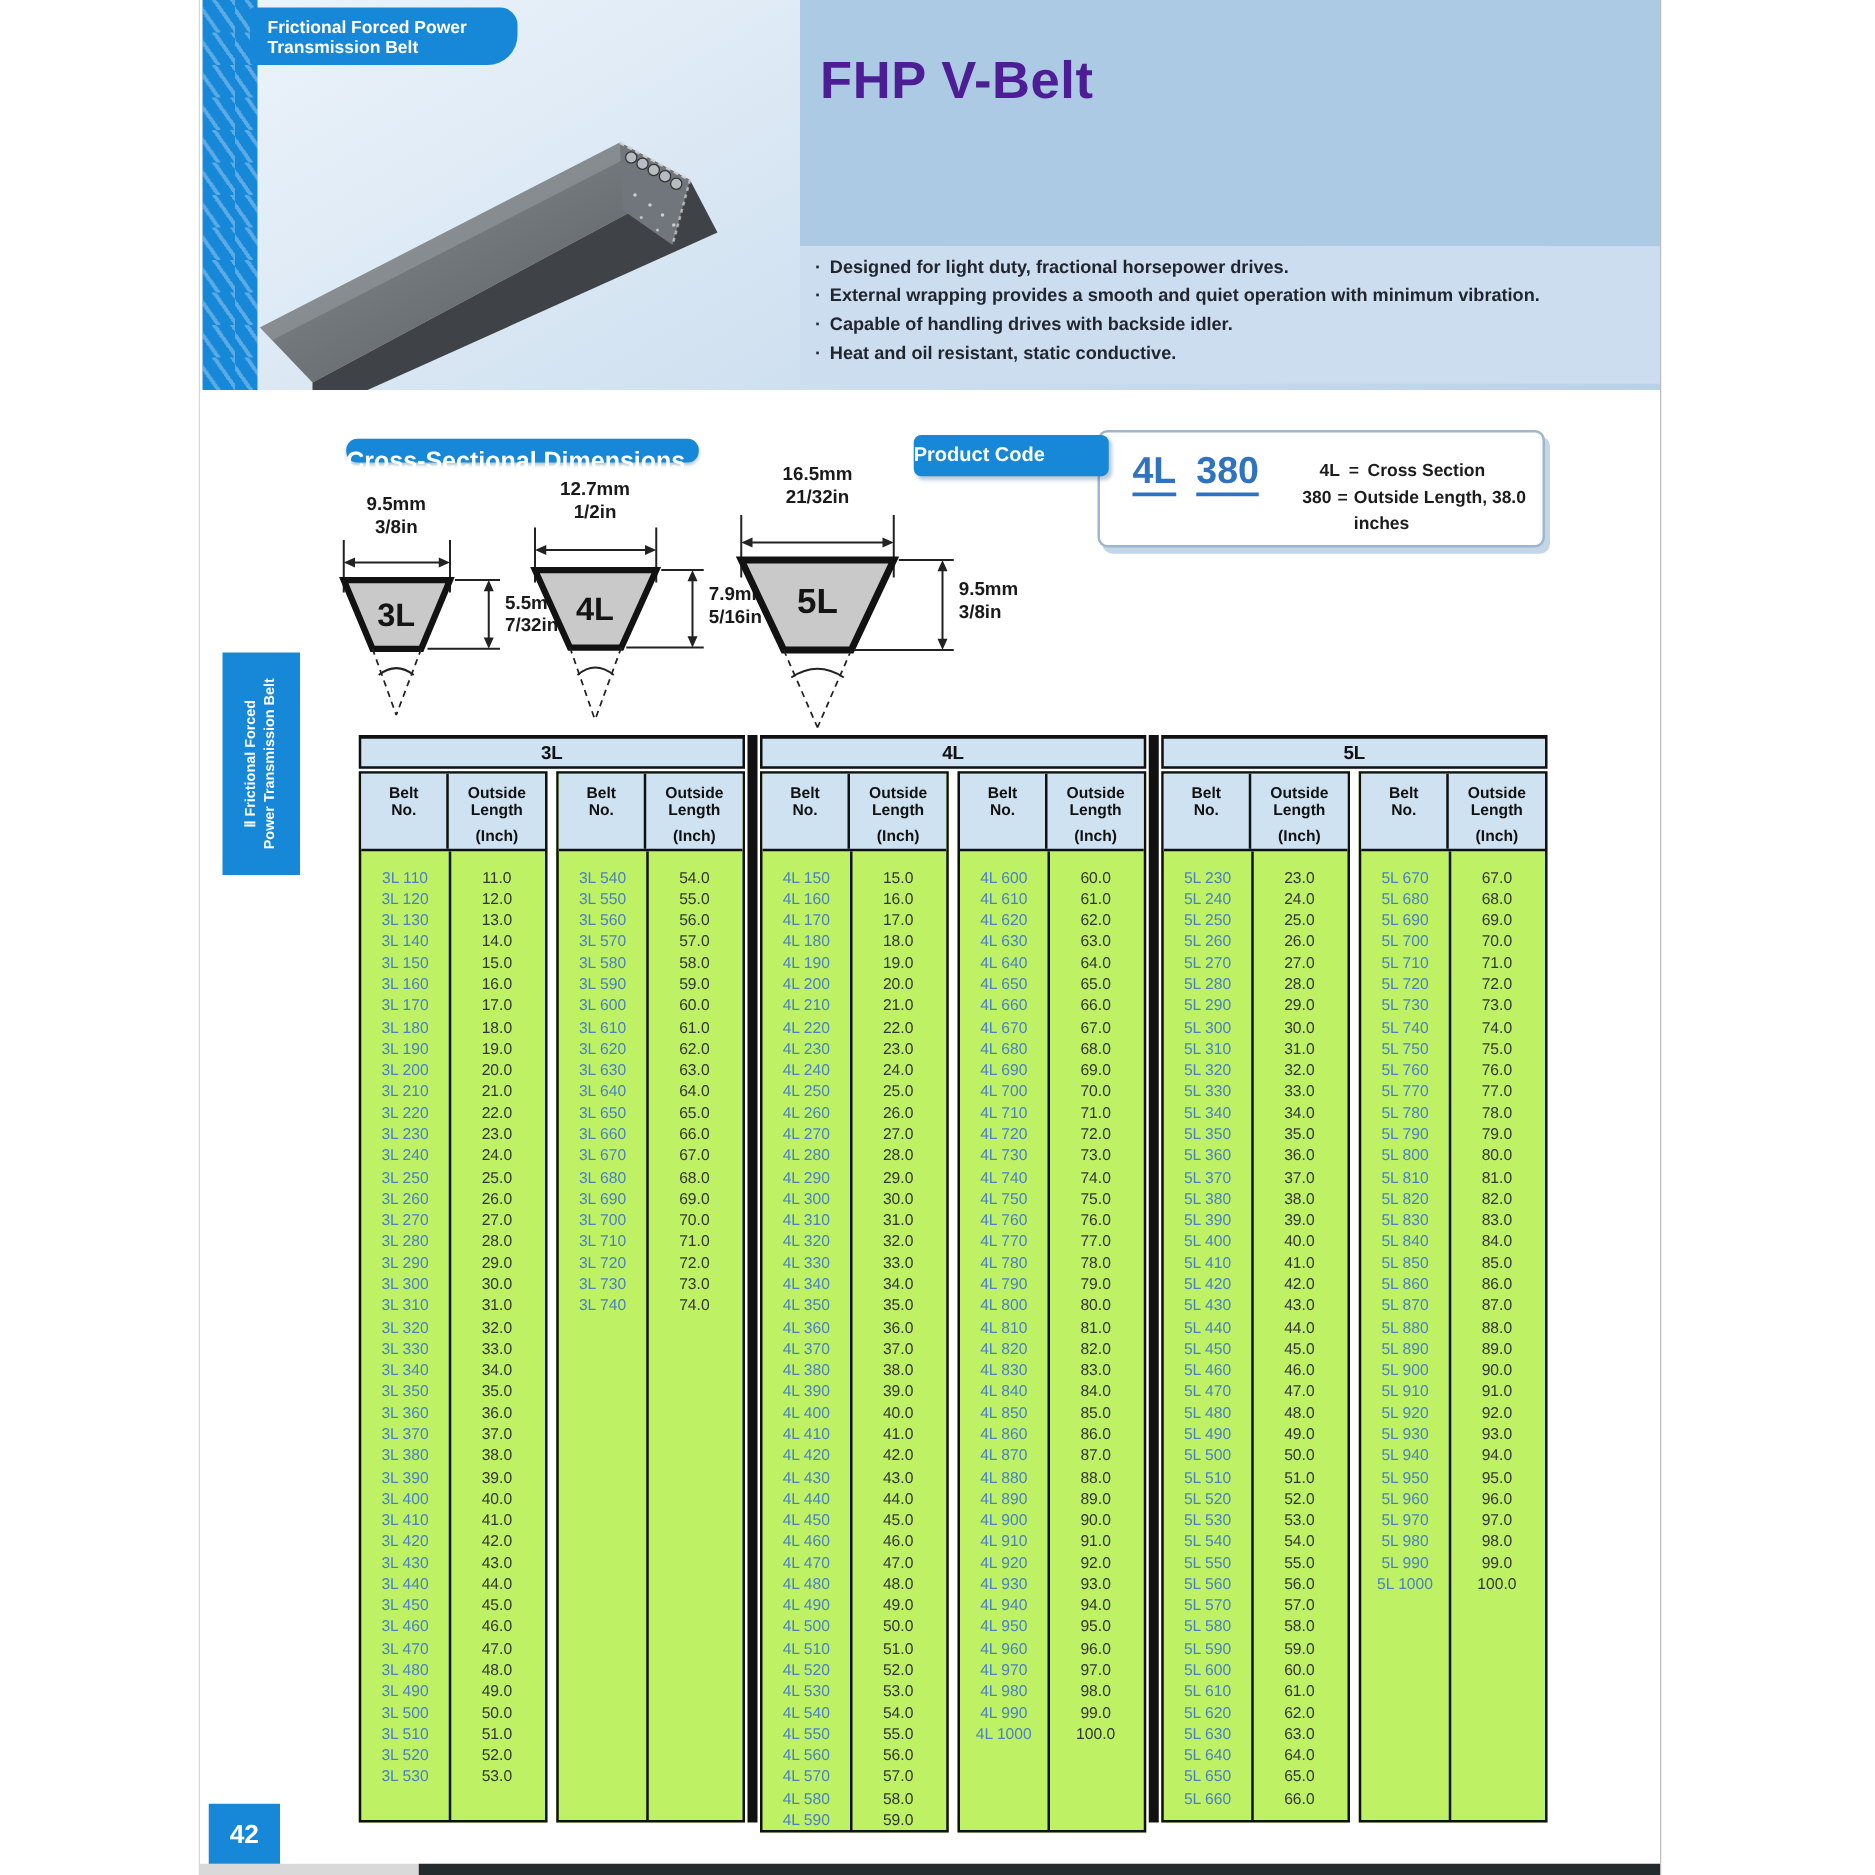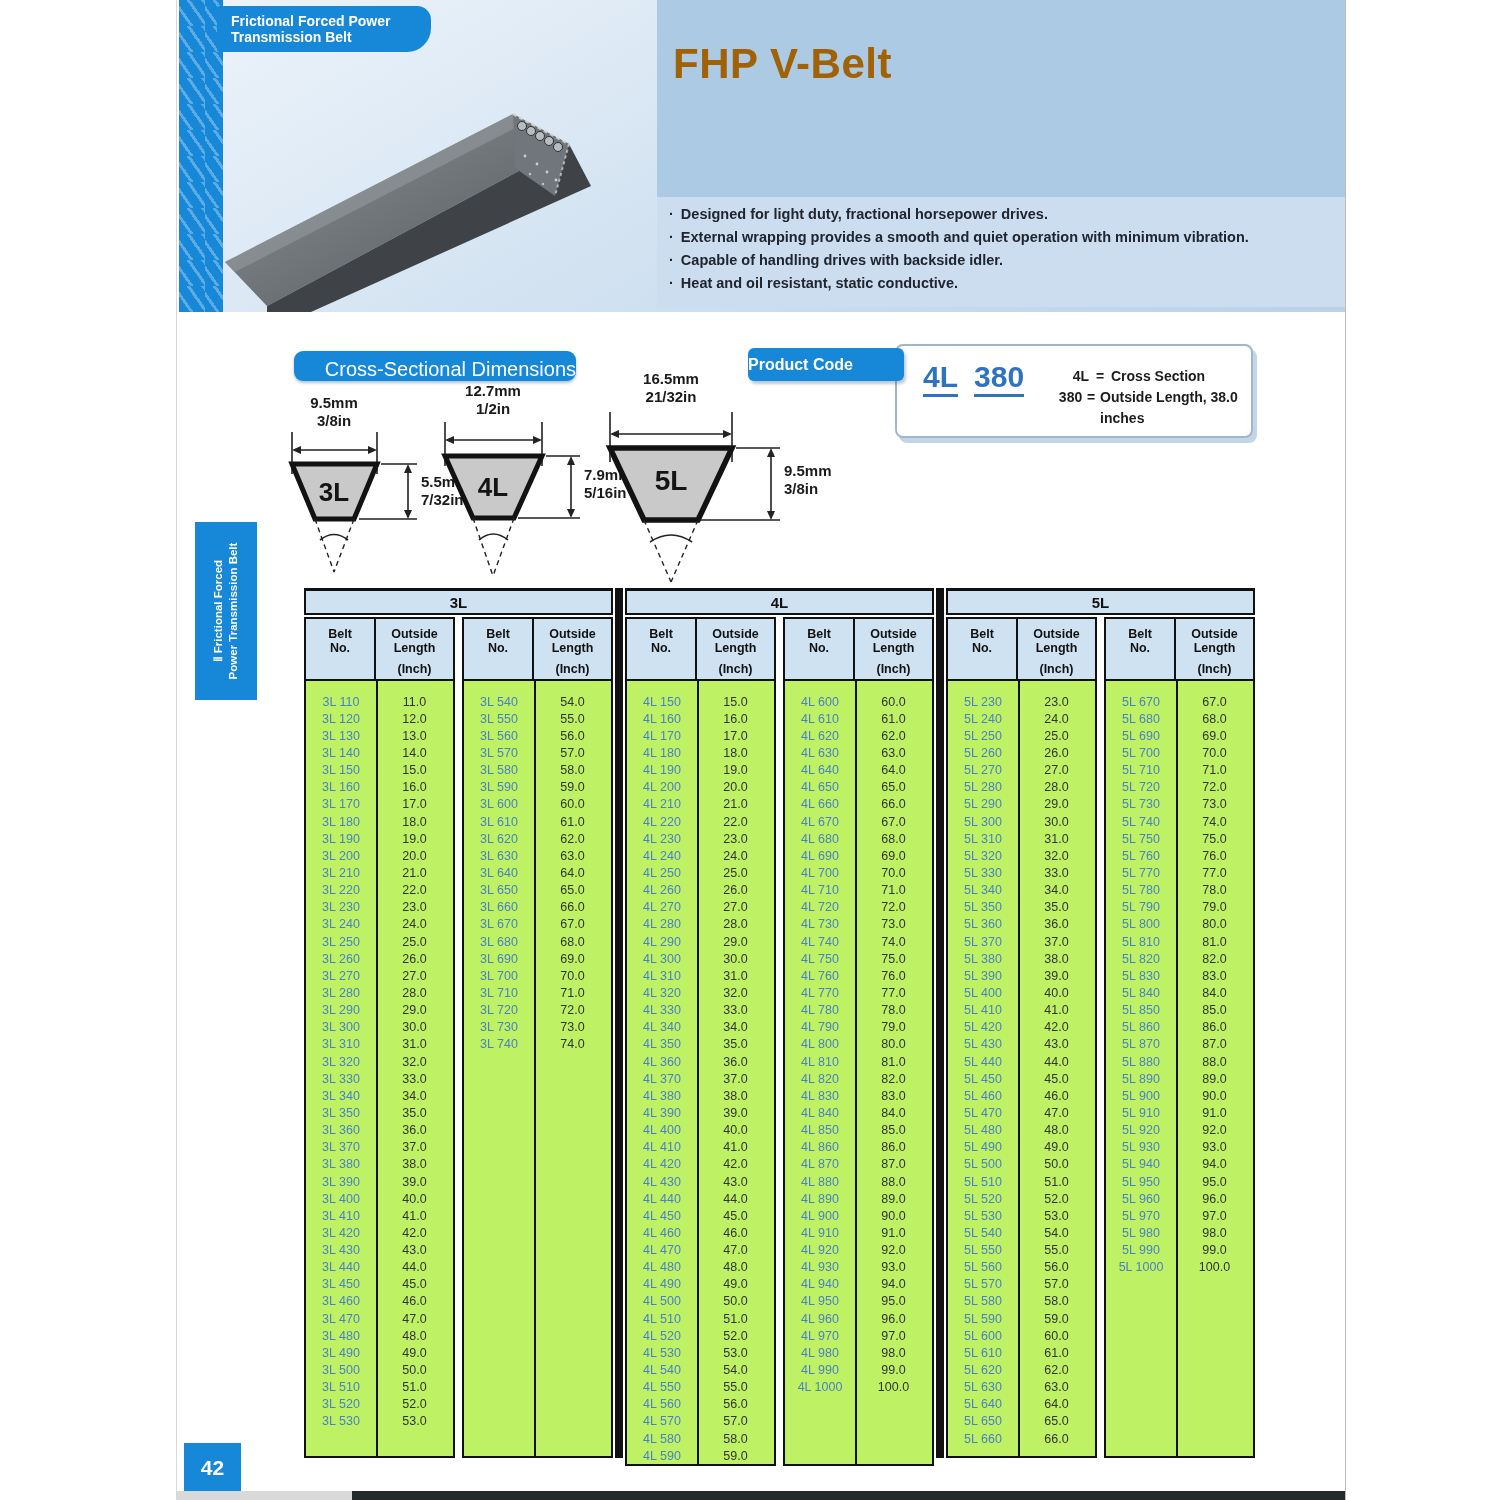--- a/index.html
+++ b/index.html
@@ -1,40 +1,40 @@
 <!DOCTYPE html>
 <html><head>
 <meta charset="utf-8">
 <style>
   * { margin:0; padding:0; box-sizing:border-box; }
   html,body { width:1500px; height:1500px; background:#ffffff; font-family:"Liberation Sans", sans-serif; }
-  .page { position:absolute; left:176px; top:0; width:1170px; height:1500px; background:#fff;
+  .page { position:absolute; left:159px; top:0; width:1170px; height:1500px; background:#fff;
           border-left:1px solid #d8d8d8; border-right:1px solid #bdbdbd; overflow:hidden; }
 
   
   .banner { position:absolute; left:46px; top:0; width:1124px; height:312px;
             background:linear-gradient(150deg,#ecf3fa 0%,#d5e4f2 45%,#b9d1e8 100%); }
   .banner-right-top { position:absolute; left:434px; top:0; width:690px; height:197px; background:#adcae4; }
   .banner-bullets  { position:absolute; left:434px; top:197px; width:690px; height:110px; background:#cdddf0; }
   .hatch-strip { position:absolute; left:2px; top:0; width:44px; height:312px;
                  background:#1787d8;
                  background-image:repeating-linear-gradient(55deg, rgba(255,255,255,0.0) 0 9px, rgba(255,255,255,0.30) 9px 12px);
                  background-size:26px 26px; background-repeat:repeat; }
   .top-band { position:absolute; left:40px; top:6px; width:214px; height:46px; background:#1787d8;
               color:#fff; font-weight:bold; font-size:14px; line-height:16px; padding:7px 0 0 14px;
               border-radius:3px 14px 24px 3px; z-index:5; }
-  .page-title { position:absolute; left:496px; top:40px; font-size:42px; font-weight:bold; color:#a16207; letter-spacing:0.5px; z-index:2; }
+  .page-title { position:absolute; left:496px; top:40px; font-size:42px; font-weight:bold; color:#4c1d95; letter-spacing:0.5px; z-index:2; }
   .bullets { position:absolute; left:492px; top:203px; z-index:2; list-style:none; }
   .bullets li { font-size:14.5px; font-weight:bold; color:#20252e; line-height:23px; }
   .bullets .dot { margin-right:7px; }
   .belt-photo { position:absolute; left:48px; top:56px; z-index:2; }
 
   
-  .cs-label { position:absolute; left:117px; top:351px; width:282px; height:30px; background:#1787d8;
-              border-radius:9px; color:#fff; font-size:20px; font-weight:normal; text-align:right;
+  .cs-label { position:absolute; left:117px; top:351px; width:282px; height:19px; background:#1787d8;
+              border-radius:9px; color:#fff; font-size:20px; font-weight:bold; text-align:left;
               line-height:36px; box-shadow:0 2px 3px rgba(25,80,130,0.35); z-index:3; }
   .pc-label { position:absolute; left:571px; top:348px; width:156px; height:33px; background:#1787d8;
               border-radius:6px; color:#fff; font-size:16px; font-weight:bold; text-align:left;
               line-height:33px; z-index:4; box-shadow:2px 3px 3px rgba(25,80,130,0.30); }
   .pc-box { position:absolute; left:718px; top:344px; width:358px; height:94px; background:#fff;
             border:2px solid #9fb6cc; border-radius:8px; box-shadow:4px 5px 0 #c3d6e8; z-index:3; }
   .pc-code { position:absolute; left:26px; top:14px; font-size:30px; font-weight:bold; color:#2f73c0; }
   .pc-code span { border-bottom:3px solid #2f73c0; padding-bottom:1px; margin-right:16px; }
   .pc-desc { position:absolute; left:156px; top:20px; font-size:14px; font-weight:bold; color:#1c1c1c; }
   .pc-desc .row { display:flex; line-height:21px; }

